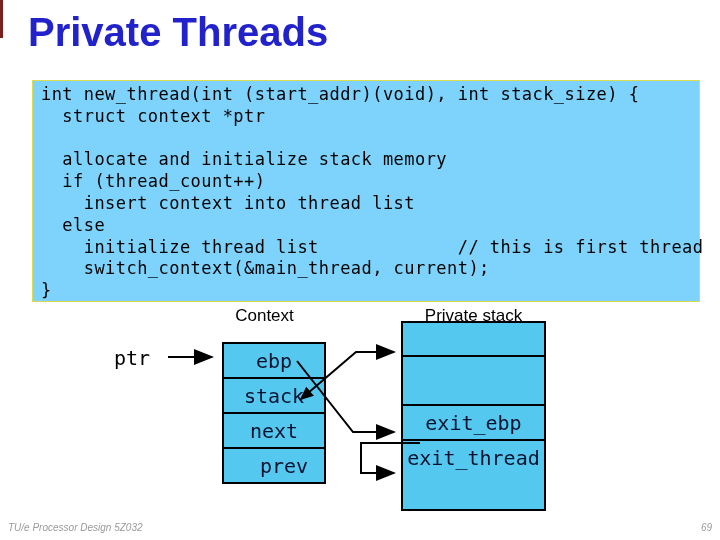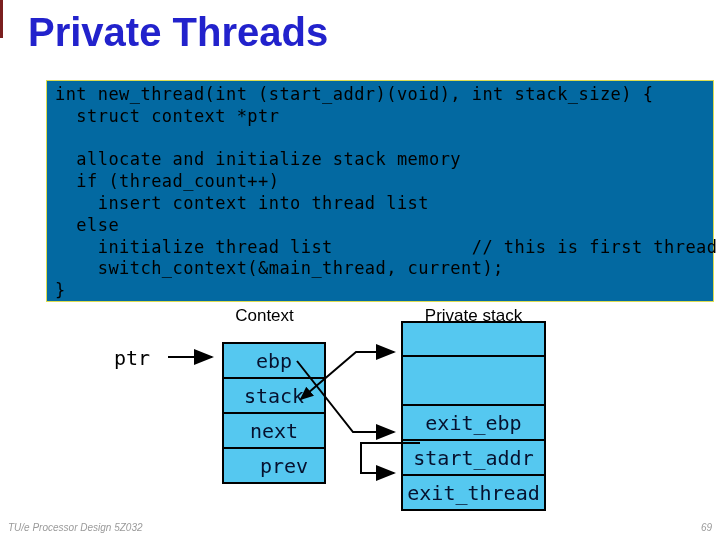--- a/index.html
+++ b/index.html
@@ -11,22 +11,22 @@
   .corner-mark {
     position:absolute; left:0; top:0; width:3px; height:38px;
     background:#7a1f1f;
   }
   .title {
     position:absolute; left:28px; top:8px; margin:0;
     font-size:40px; font-weight:bold; color:#2222cc; line-height:1.2;
     letter-spacing:0px; white-space:nowrap;
   }
   .code-box {
-    position:absolute; left:46px; top:80px; width:668px; height:222px;
-    background:#0369a1; border:1px solid #dcdc50; box-sizing:border-box;
+    position:absolute; left:32px; top:80px; width:668px; height:222px;
+    background:#7dd3fc; border:1px solid #dcdc50; box-sizing:border-box;
   }
   .code-box pre {
     margin:0; padding:3px 0 0 8px;
     font-family:"DejaVu Sans Mono", monospace;
     font-size:17px; line-height:21.8px; letter-spacing:0.45px;
     color:#000000; white-space:pre;
   }
   .diagram-label {
     position:absolute; font-size:17px; color:#000; text-align:center;
     font-weight:normal; line-height:20px;
@@ -99,21 +99,20 @@
     <div class="cell">ebp</div>
     <div class="cell">stack</div>
     <div class="cell">next</div>
     <div class="cell">prev</div>
   </div>
 
   <div class="struct-box ps-box">
     <div class="cell r1"></div>
     <div class="cell r2"></div>
     <div class="cell r3">exit_ebp</div>
-    <div class="cell r4">start_addr</div>
     <div class="cell r5">exit_thread</div>
   </div>
 
   <svg class="arrow-layer" viewBox="0 0 720 240" xmlns="http://www.w3.org/2000/svg">
     <defs>
       <marker id="ah" markerWidth="11" markerHeight="9" refX="9" refY="4" orient="auto">
         <path d="M0,0 L10,4 L0,8 Z" fill="#000"></path>
       </marker>
       <marker id="ahs" markerWidth="8" markerHeight="7" refX="6" refY="3" orient="auto-start-reverse">
         <path d="M0,0 L7,3 L0,6 Z" fill="#000"></path>

